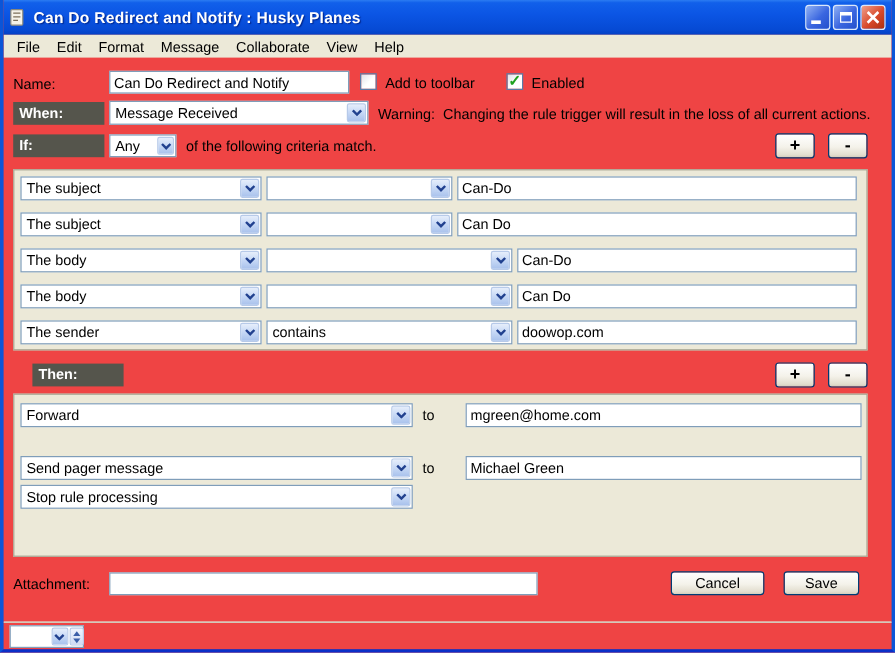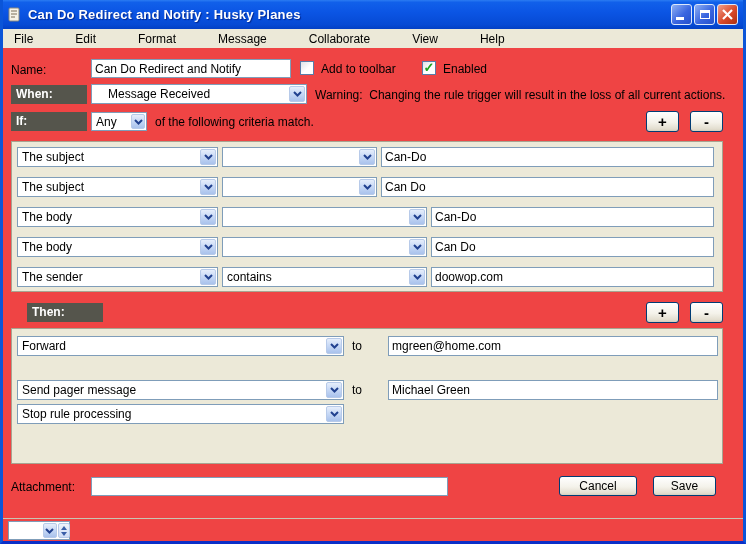--- a/index.html
+++ b/index.html
@@ -29,21 +29,21 @@
     background:linear-gradient(135deg,#8fb0f3 0%,#3a66e0 55%,#2450cc 100%);
   }
   .win-btn.close { background:linear-gradient(135deg,#f0a08b 0%,#d8492a 55%,#ac2f10 100%); }
   .glyph-min { position:absolute; left:4px; bottom:4px; width:8px; height:3px; background:#fff; }
   .glyph-max { position:absolute; left:5px; top:5px; width:10px; height:9px; border:1px solid #fff; border-top:3px solid #fff; }
   .glyph-x { position:absolute; left:4px; top:4px; }
 
   
   .menubar {
     position:absolute; left:0; top:29px; width:740px; height:19px;
-    display:flex; align-items:center; padding-left:4px; background:#ece9d8;gap:28px;
+    display:flex; align-items:center; padding-left:4px; background:#ece9d8;
   }
   .menu-item { padding:1px 7px; cursor:default; }
 
   
   .lbl { position:absolute; white-space:nowrap; }
   .dark-lbl {
     position:absolute; background:#55554c; color:#fff; font-weight:bold;
     height:19px; line-height:19px; padding-left:5px;
   }
   .tb {
@@ -135,21 +135,21 @@
   <span class="lbl" style="left:8px; top:63px;">Name:</span>
   <input class="tb" style="left: 88px; top: 59px; width: 200px;" value="Can Do Redirect and Notify">
   <div class="checkbox" style="left:297px; top:61px;"></div>
   <span class="lbl" style="left:318px; top:62px;">Add to toolbar</span>
   <div class="checkbox checked" style="left:419px; top:61px;">
       <span class="mark">✓</span>
     </div>
   <span class="lbl" style="left:440px; top:62px;">Enabled</span>
 
   <div class="dark-lbl" style="left:8px; top:85px; width:76px;">When:</div>
-  <div class="combo" style="left:88px; top:84px; width:216px;padding-left:12px;">
+  <div class="combo" style="left:88px; top:84px; width:216px;">
     <span class="combo-text">Message Received</span>
     <span class="combo-btn">
         <svg width="9" height="6" viewBox="0 0 9 6">
           <path d="M1 1 L4.5 4.5 L8 1" fill="none" stroke="#21418f" stroke-width="2"></path>
         </svg>
       </span>
   </div>
   <span class="lbl warning" style="left:312px; top:88px;">Warning:  Changing the rule trigger will result in the loss of all current actions.</span>
 
   <div class="dark-lbl" style="left:8px; top:112px; width:76px;">If:</div>

